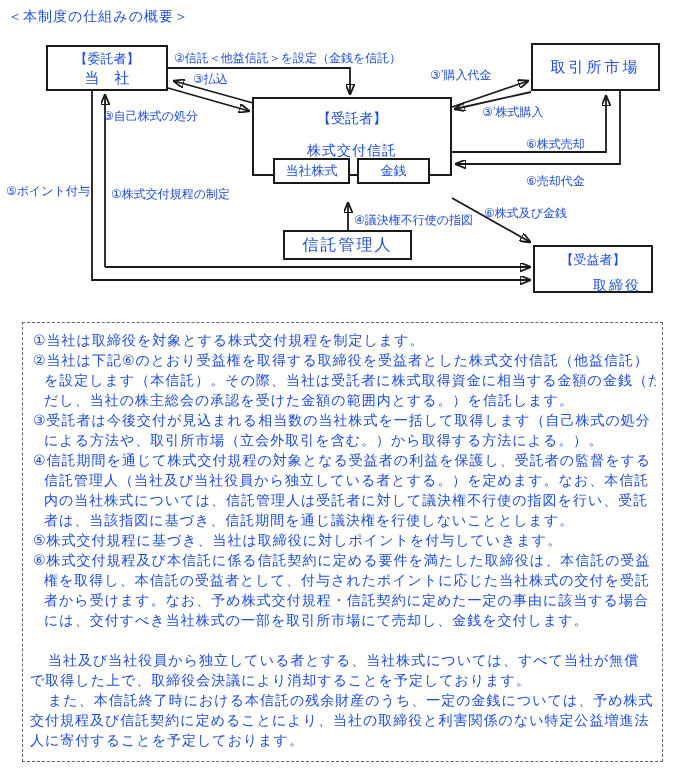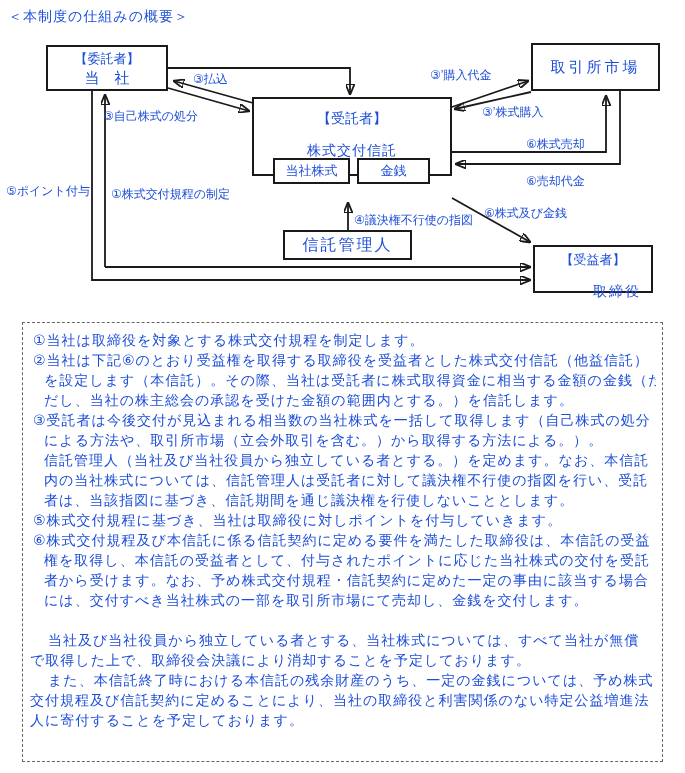--- a/index.html
+++ b/index.html
@@ -19,21 +19,21 @@
   .b-trustee{left:252px;top:97px;width:200px;height:79px;}
   .b-trustee .role{font-size:14px;margin-top:11px;}
   .b-trustee .name{font-size:14px;letter-spacing:1px;margin-top:14px;}
   .inner{position:absolute;border:2px solid #1a1a1a;box-sizing:border-box;background:#fff;
          font-size:13px;text-align:center;}
   .in-shares{left:19px;top:59px;width:77px;height:26px;line-height:22px;}
   .in-money{left:103px;top:59px;width:73px;height:26px;line-height:22px;}
   .b-admin{left:283px;top:230px;width:129px;height:30px;line-height:26px;font-size:16px;letter-spacing:2px;}
   .b-beneficiary{left:533px;top:245px;width:120px;height:48px;padding-top:4px;}
   .b-beneficiary .role{font-size:13px;}
-  .b-beneficiary .name{font-size:14px;letter-spacing:2px;margin-top:14px;padding-left:48px;}
+  .b-beneficiary .name{font-size:14px;letter-spacing:2px;margin-top:8px;padding-left:48px;}
   .lbl{position:absolute;font-size:12px;white-space:nowrap;background:transparent;}
   .l-setup{left:174px;top:50px;}
   .l-payment{left:193px;top:71px;}
   .l-disposal{left:103px;top:108px;}
   .l-purchase-money{left:430px;top:67px;}
   .l-share-purchase{left:482px;top:104px;}
   .l-share-sale{left:526px;top:136px;}
   .l-sale-proceeds{left:526px;top:173px;}
   .l-shares-money{left:484px;top:205px;}
   .l-voting{left:354px;top:212px;}
@@ -93,20 +93,21 @@
       <path d="M531,92 L455,109" marker-end="url(#ah)"></path>
       <path d="M452,152 H606 V96" marker-end="url(#ah)"></path>
       <path d="M620,91 V164 H456" marker-end="url(#ah)"></path>
       <path d="M452,198 L530,242" marker-end="url(#ah)"></path>
       <path d="M348,230 V203" marker-end="url(#ah)"></path>
       <path d="M92,91 V280 H530" marker-end="url(#ah)"></path>
       <path d="M105,267 H530" marker-end="url(#ah)"></path>
       <path d="M105,267 V95" marker-end="url(#ah)"></path>
     </svg>
 
+    <div class="lbl l-setup">②信託＜他益信託＞を設定（金銭を信託）</div>
     <div class="lbl l-payment">③払込</div>
     <div class="lbl l-disposal">③自己株式の処分</div>
     <div class="lbl l-purchase-money">③’購入代金</div>
     <div class="lbl l-share-purchase">③’株式購入</div>
     <div class="lbl l-share-sale">⑥株式売却</div>
     <div class="lbl l-sale-proceeds">⑥売却代金</div>
     <div class="lbl l-shares-money">⑥株式及び金銭</div>
     <div class="lbl l-voting">④議決権不行使の指図</div>
     <div class="lbl l-points">⑤ポイント付与</div>
     <div class="lbl l-rules">①株式交付規程の制定</div>
@@ -119,20 +120,21 @@
       <div class="line line-item">②当社は下記⑥のとおり受益権を取得する取締役を受益者とした株式交付信託（他益信託）</div>
 
       <div class="line line-cont">を設定します（本信託）。その際、当社は受託者に株式取得資金に相当する金額の金銭（た</div>
 
       <div class="line line-cont">だし、当社の株主総会の承認を受けた金額の範囲内とする。）を信託します。</div>
 
       <div class="line line-item">③受託者は今後交付が見込まれる相当数の当社株式を一括して取得します（自己株式の処分</div>
 
       <div class="line line-cont">による方法や、取引所市場（立会外取引を含む。）から取得する方法による。）。</div>
 
+      <div class="line line-item">④信託期間を通じて株式交付規程の対象となる受益者の利益を保護し、受託者の監督をする</div>
 
       <div class="line line-cont">信託管理人（当社及び当社役員から独立している者とする。）を定めます。なお、本信託</div>
 
       <div class="line line-cont">内の当社株式については、信託管理人は受託者に対して議決権不行使の指図を行い、受託</div>
 
       <div class="line line-cont">者は、当該指図に基づき、信託期間を通じ議決権を行使しないこととします。</div>
 
       <div class="line line-item">⑤株式交付規程に基づき、当社は取締役に対しポイントを付与していきます。</div>
 
       <div class="line line-item">⑥株式交付規程及び本信託に係る信託契約に定める要件を満たした取締役は、本信託の受益</div>

